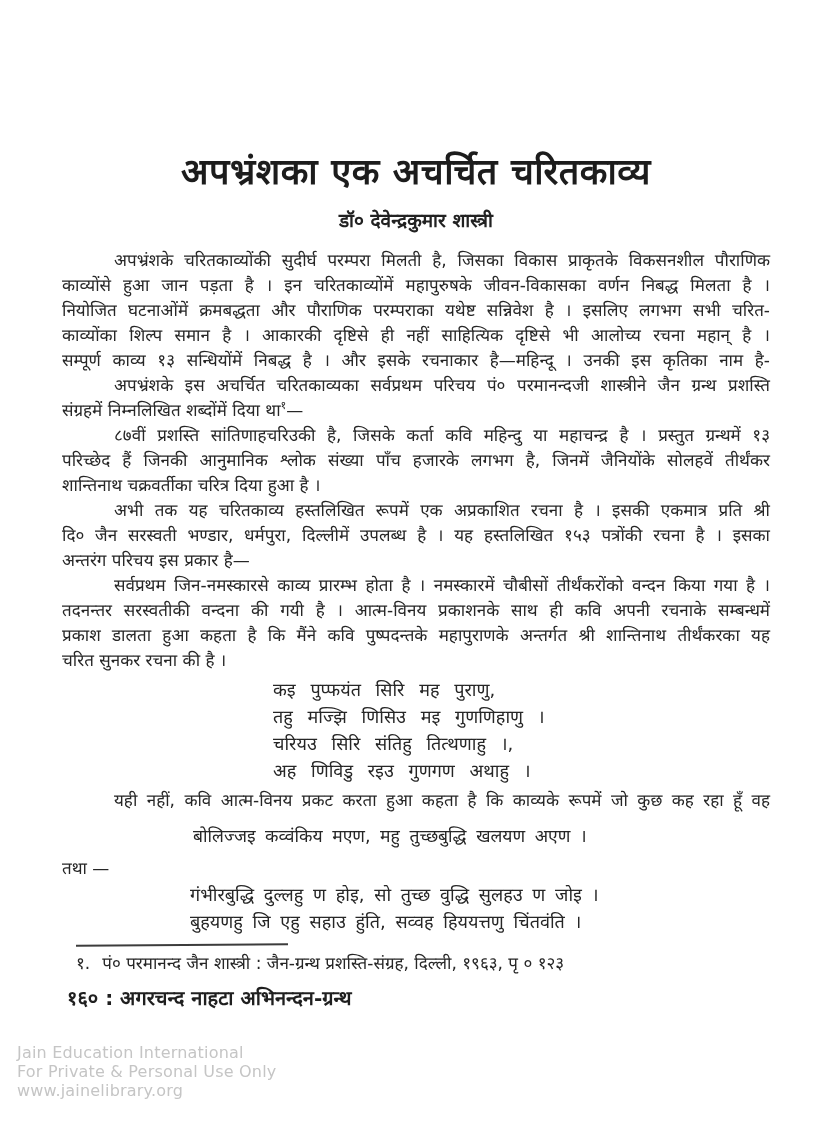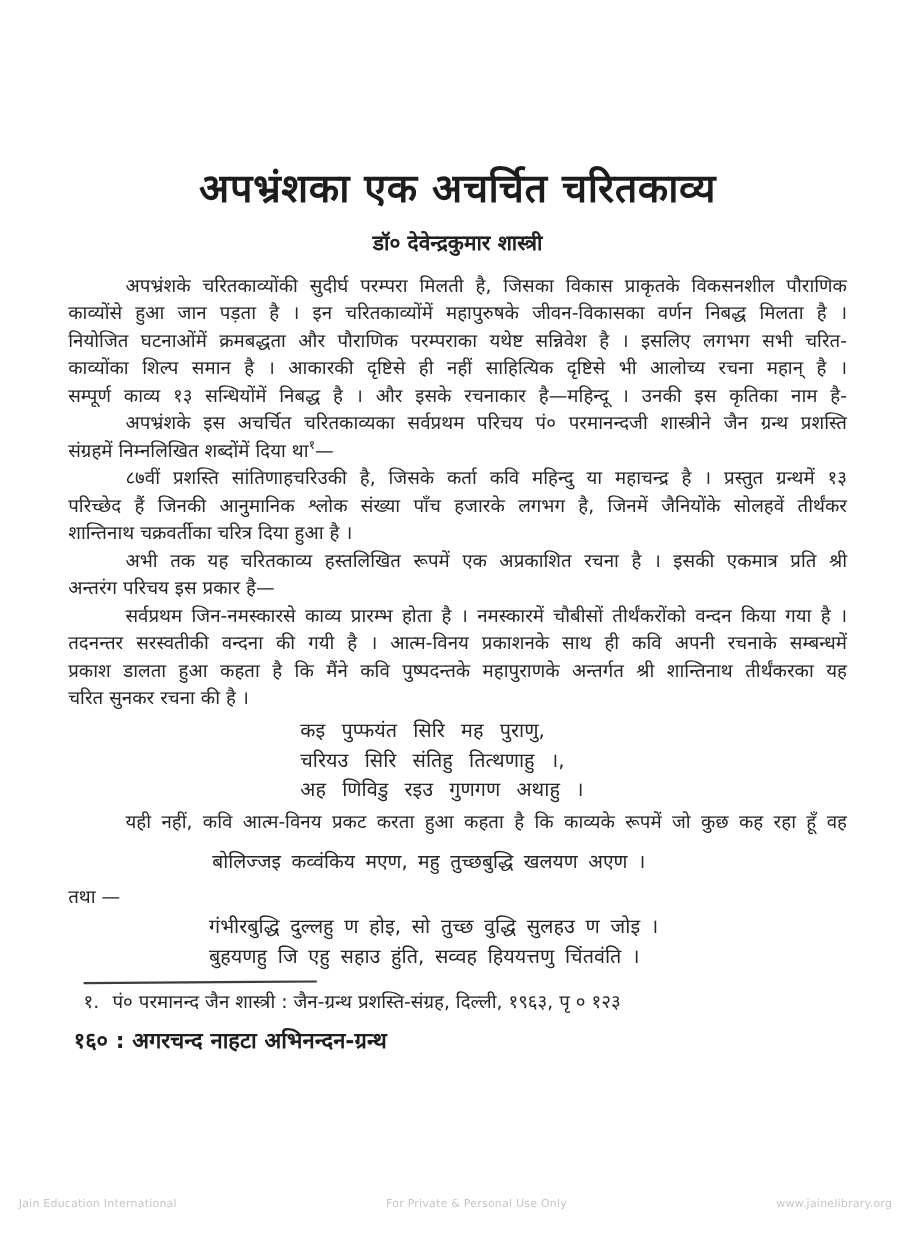--- a/index.html
+++ b/index.html
@@ -102,23 +102,24 @@
   }
   .footer {
     position: absolute;
     left: 0;
     right: 0;
     bottom: 22px;
     padding: 0 17px;
     display: flex;
     justify-content: space-between;
     align-items: baseline;
-    font-size: 10px;
+    font-size: 16px;
     color: #c5c5c5;
     letter-spacing: 0.2px;
+    flex-direction: column;
   }
 </style>
 </head>
 <body>
 
 <div class="page">
 
   <h1 class="title">अपभ्रंशका एक अचर्चित चरितकाव्य</h1>
   <div class="author">डॉ० देवेन्द्रकुमार शास्त्री</div>
 
@@ -140,32 +141,34 @@
     </div>
 
     <div class="para">
       <div class="jline indent">८७वीं प्रशस्ति सांतिणाहचरिउकी है, जिसके कर्ता कवि महिन्दु या महाचन्द्र है । प्रस्तुत ग्रन्थमें १३</div>
       <div class="jline">परिच्छेद हैं जिनकी आनुमानिक श्लोक संख्या पाँच हजारके लगभग है, जिनमें जैनियोंके सोलहवें तीर्थंकर</div>
       <div class="lline">शान्तिनाथ चक्रवर्तीका चरित्र दिया हुआ है ।</div>
     </div>
 
     <div class="para">
       <div class="jline indent">अभी तक यह चरितकाव्य हस्तलिखित रूपमें एक अप्रकाशित रचना है । इसकी एकमात्र प्रति श्री</div>
+      <div class="jline">दि० जैन सरस्वती भण्डार, धर्मपुरा, दिल्लीमें उपलब्ध है । यह हस्तलिखित १५३ पत्रोंकी रचना है । इसका</div>
       <div class="lline">अन्तरंग परिचय इस प्रकार है—</div>
     </div>
 
     <div class="para">
       <div class="jline indent">सर्वप्रथम जिन-नमस्कारसे काव्य प्रारम्भ होता है । नमस्कारमें चौबीसों तीर्थंकरोंको वन्दन किया गया है ।</div>
       <div class="jline">तदनन्तर सरस्वतीकी वन्दना की गयी है । आत्म-विनय प्रकाशनके साथ ही कवि अपनी रचनाके सम्बन्धमें</div>
       <div class="jline">प्रकाश डालता हुआ कहता है कि मैंने कवि पुष्पदन्तके महापुराणके अन्तर्गत श्री शान्तिनाथ तीर्थंकरका यह</div>
       <div class="lline">चरित सुनकर रचना की है ।</div>
     </div>
 
     <div class="verse">
       <div class="verse-line">कइ पुप्फयंत सिरि मह पुराणु,</div>
+      <div class="verse-line">तहु मज्झि णिसिउ मइ गुणणिहाणु ।</div>
       <div class="verse-line">चरियउ सिरि संतिहु तित्थणाहु ।,</div>
       <div class="verse-line">अह णिविडु रइउ गुणगण अथाहु ।</div>
     </div>
 
     <div class="para">
       <div class="jline indent">यही नहीं, कवि आत्म-विनय प्रकट करता हुआ कहता है कि काव्यके रूपमें जो कुछ कह रहा हूँ वह</div>
     </div>
 
     <div class="quote-line">बोलिज्जइ कव्वंकिय मएण, महु तुच्छबुद्धि खलयण अएण ।</div>
 

